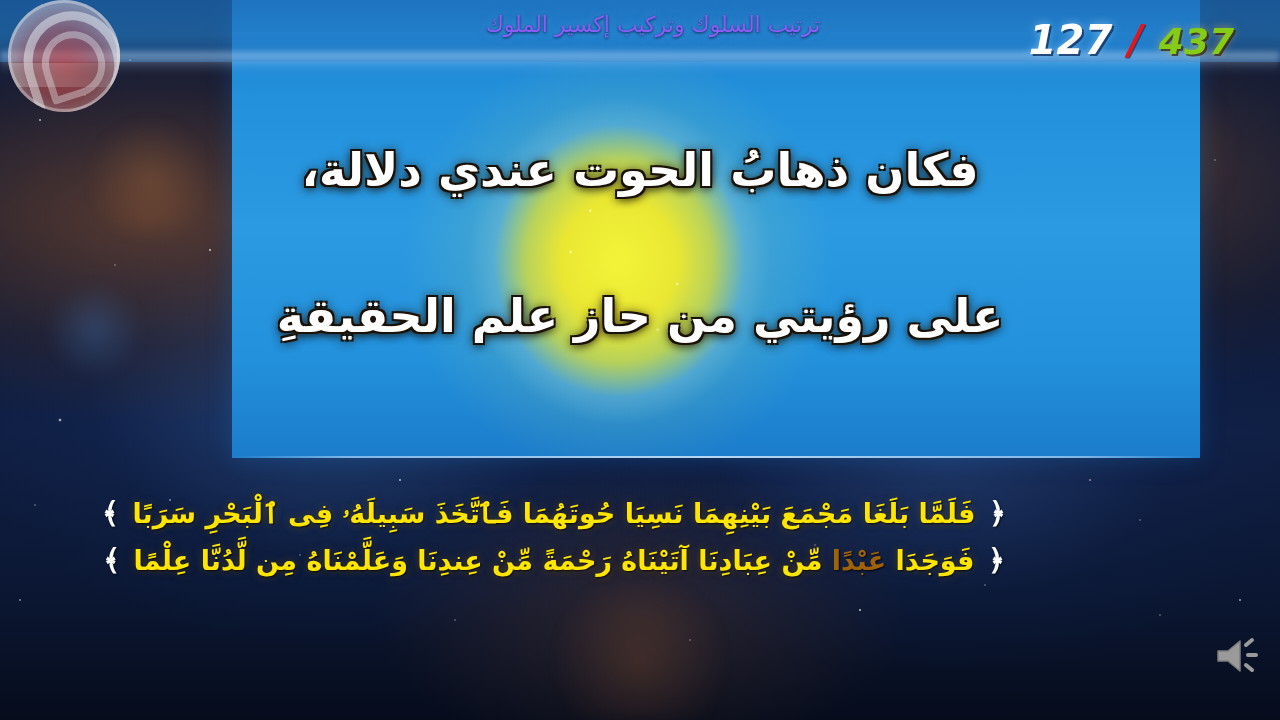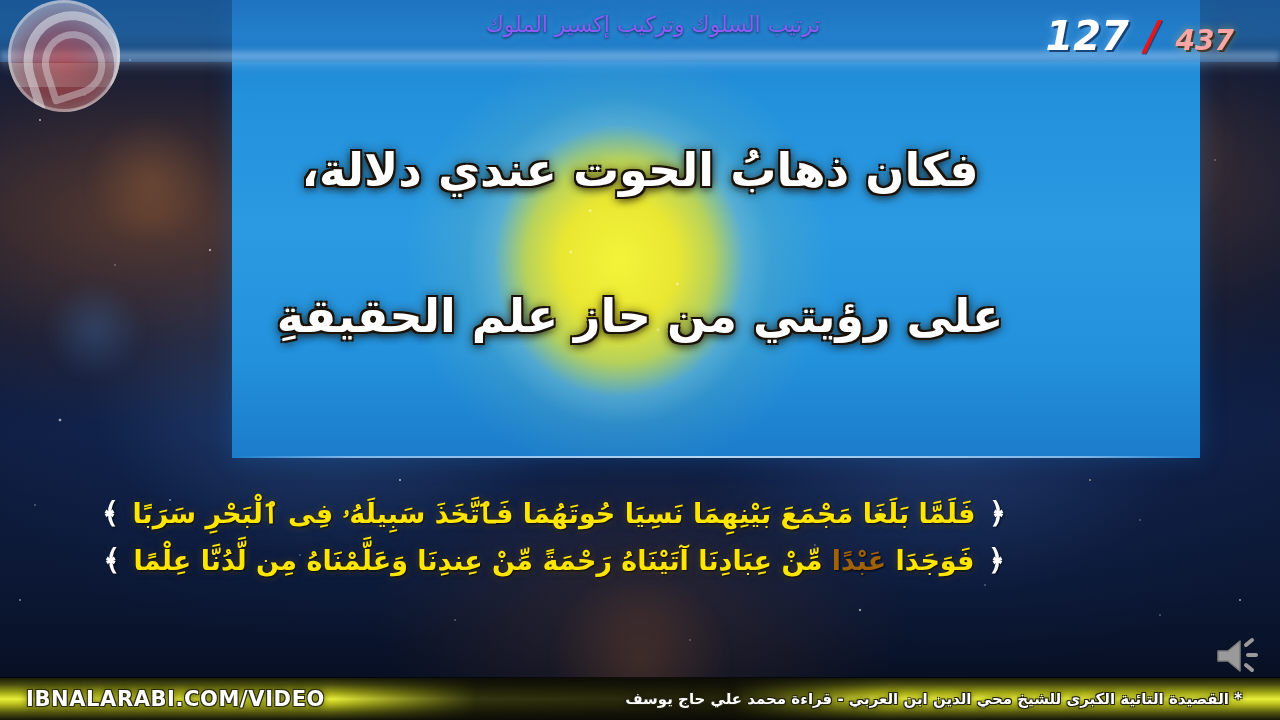--- a/index.html
+++ b/index.html
@@ -142,21 +142,21 @@
   }
   .counter .cur {
     font-size: 40px; color: #ffffff; line-height: 1;
     text-shadow: 2px 2px 0 rgba(10,40,90,.75), 0 0 10px rgba(150,210,255,.65);
   }
   .counter .sep {
     font-size: 40px; color: #e4161b; line-height: 1; margin: 0 1px;
     text-shadow: 1px 1px 0 rgba(10,30,70,.6);
   }
   .counter .tot {
-    font-size: 28px; color: #fca5a5; line-height: 1;
+    font-size: 36px; color: #84cc16; line-height: 1;
     text-shadow: 2px 2px 0 rgba(60,30,0,.7), 0 0 8px rgba(255,190,50,.5);
     margin-top: 8px;
   }
 
   
   .logo {
     position: absolute; left: 8px; top: 0px;
     width: 112px; height: 112px;
     border-radius: 50%;
     overflow: hidden;
@@ -326,19 +326,14 @@
 
   <div class="speaker">
     <svg width="56" height="44" viewBox="0 0 56 44" aria-hidden="true">
       <path d="M8 17 L18 17 L30 7 L30 37 L18 27 L8 27 Z" fill="#9a9a9a" stroke="#7d7d7d" stroke-width="1.5" stroke-linejoin="round"></path>
       <path d="M36 11 L42 6" stroke="#9a9a9a" stroke-width="4" stroke-linecap="round"></path>
       <path d="M38 21 L46 21" stroke="#9a9a9a" stroke-width="4" stroke-linecap="round"></path>
       <path d="M36 31 L42 36" stroke="#9a9a9a" stroke-width="4" stroke-linecap="round"></path>
     </svg>
   </div>
 
-  <div class="bottom-bar">
-    <div class="center-fade"></div>
-    <div class="site-url">IBNALARABI.COM/VIDEO</div>
-    <div class="caption">* القصيدة التائية الكبرى للشيخ محي الدين ابن العربي - قراءة محمد علي حاج يوسف</div>
-  </div>
 
 </div>
 
 </body></html>

